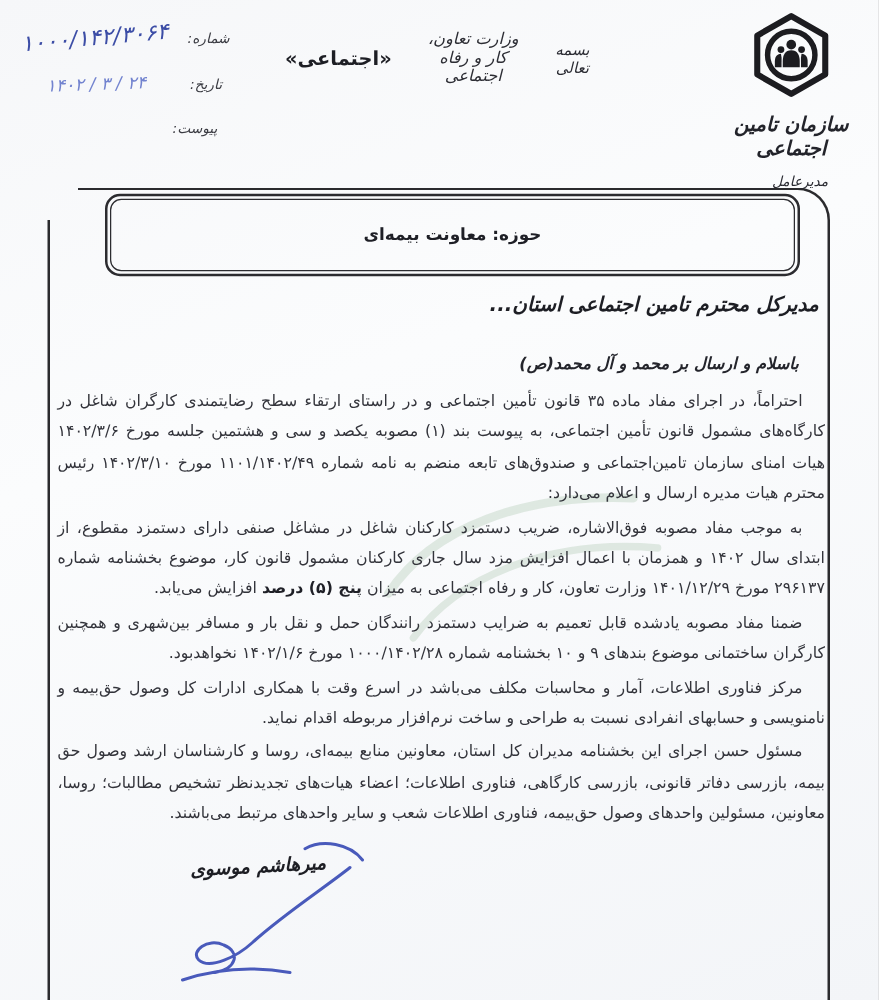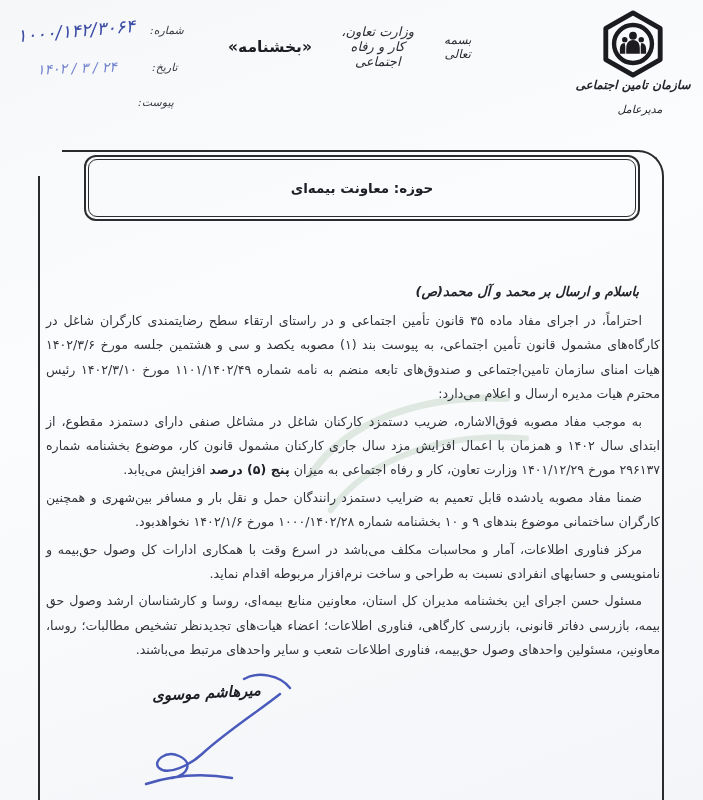--- a/index.html
+++ b/index.html
@@ -41,21 +41,21 @@
     text-align:center;
   }
   .bismillah{ font-size:12px; font-style:italic; color:#2c2d34; }
   .ministry{ font-size:13px; font-style:italic; color:#2c2d34; }
   .doc-type{ font-size:15.5px; font-weight:bold; color:#1d1e24; letter-spacing:.5px; }
   
   .logo-block{
     position:absolute; left:575px; top:10px; width:116px;
     display:flex; flex-direction:column; align-items:center; text-align:center;
   }
-  .org-name{ font-size:12px; font-weight:bold; font-style:italic; color:#23242b; }
+  .org-name{ margin-top:12px; font-size:16px; font-weight:bold; font-style:italic; color:#23242b; }
   .org-role{ margin-top:11px; font-size:11px; font-style:italic; color:#2a2b32;margin-left:14px; }
   
   .subject-box{
     position:absolute; left:84px; top:155px; width:552px; height:62px;
     border:2px solid #2c2c30; border-radius:12px; background:transparent;
   }
   .subject-inner{
     position:absolute; inset:2px; border:1.5px solid #2c2c30; border-radius:9px;
     display:flex; flex-direction:column; align-items:center; justify-content:center; gap:4px;
   }
@@ -104,21 +104,21 @@
 
   <span class="ref-label lbl-number">شماره:</span>
   <span class="ref-label lbl-date">تاریخ:</span>
   <span class="ref-label lbl-attach">پیوست:</span>
   <span class="hw-number">۱۰۰۰/۱۴۲/۳۰۶۴</span>
   <span class="hw-date">۱۴۰۲ / ۳ / ۲۴</span>
 
   <div class="center-head">
     <span class="bismillah">بسمه تعالی</span>
     <span class="ministry">وزارت تعاون، کار و رفاه اجتماعی</span>
-    <span class="doc-type">«بخشنامه»</span>
+    <span class="doc-type">«اجتماعی»</span>
   </div>
 
   <div class="logo-block">
     <svg width="68" height="68" viewBox="0 0 70 70">
       <path d="M35,3 L63,19 L63,51 L35,67 L7,51 L7,19 Z" fill="none" stroke="#1c1c20" stroke-width="5" stroke-linejoin="round"></path>
       <circle cx="35" cy="35" r="19.5" fill="none" stroke="#1c1c20" stroke-width="4.5"></circle>
       <circle cx="35" cy="26.5" r="4" fill="#1c1c20"></circle>
       <path d="M35,31 C30,31 28,35 28,40 L28,45 L42,45 L42,40 C42,35 40,31 35,31 Z" fill="#1c1c20"></path>
       <circle cx="26.5" cy="30.5" r="2.8" fill="#1c1c20"></circle>
       <path d="M26.5,34 C23,34 21.5,37 21.5,40.5 L21.5,45 L27,45 L27,37 Z" fill="#1c1c20"></path>
@@ -128,20 +128,21 @@
     <span class="org-name">سازمان تامین اجتماعی</span>
     <span class="org-role">مدیرعامل</span>
   </div>
 
   <div class="subject-box">
     <div class="subject-inner">
       <span class="scope-line">حوزه: معاونت بیمه‌ای</span>
     </div>
   </div>
 
+  <div class="addressee">مدیرکل محترم تامین اجتماعی استان...</div>
   <div class="salutation">باسلام و ارسال بر محمد و آل محمد(ص)</div>
 
   <div class="body-text">
     <p>احتراماً، در اجرای مفاد ماده ۳۵ قانون تأمین اجتماعی و در راستای ارتقاء سطح رضایتمندی کارگران شاغل در کارگاه‌های مشمول قانون تأمین اجتماعی، به پیوست بند (۱) مصوبه یکصد و سی و هشتمین جلسه مورخ ۱۴۰۲/۳/۶ هیات امنای سازمان تامین‌اجتماعی و صندوق‌های تابعه منضم به نامه شماره ۱۱۰۱/۱۴۰۲/۴۹ مورخ ۱۴۰۲/۳/۱۰ رئیس محترم هیات مدیره ارسال و اعلام می‌دارد:</p>
     <p><span>به موجب مفاد مصوبه فوق‌الاشاره، ضریب دستمزد کارکنان شاغل در مشاغل صنفی دارای دستمزد مقطوع، از ابتدای سال ۱۴۰۲ و همزمان با اعمال افزایش مزد سال جاری کارکنان مشمول قانون کار، موضوع بخشنامه شماره ۲۹۶۱۳۷ مورخ ۱۴۰۱/۱۲/۲۹ وزارت تعاون، کار و رفاه اجتماعی به میزان </span><b>پنج (۵) درصد</b><span> افزایش می‌یابد.</span></p>
     <p>ضمنا مفاد مصوبه یادشده قابل تعمیم به ضرایب دستمزد رانندگان حمل و نقل بار و مسافر بین‌شهری و همچنین کارگران ساختمانی موضوع بندهای ۹ و ۱۰ بخشنامه شماره ۱۰۰۰/۱۴۰۲/۲۸ مورخ ۱۴۰۲/۱/۶ نخواهدبود.</p>
     <p>مرکز فناوری اطلاعات، آمار و محاسبات مکلف می‌باشد در اسرع وقت با همکاری ادارات کل وصول حق‌بیمه و نامنویسی و حسابهای انفرادی نسبت به طراحی و ساخت نرم‌افزار مربوطه اقدام نماید.</p>
     <p>مسئول حسن اجرای این بخشنامه مدیران کل استان، معاونین منابع بیمه‌ای، روسا و کارشناسان ارشد وصول حق بیمه، بازرسی دفاتر قانونی، بازرسی کارگاهی، فناوری اطلاعات؛ اعضاء هیات‌های تجدیدنظر تشخیص مطالبات؛ روسا، معاونین، مسئولین واحدهای وصول حق‌بیمه، فناوری اطلاعات شعب و سایر واحدهای مرتبط می‌باشند.</p>
   </div>
 

